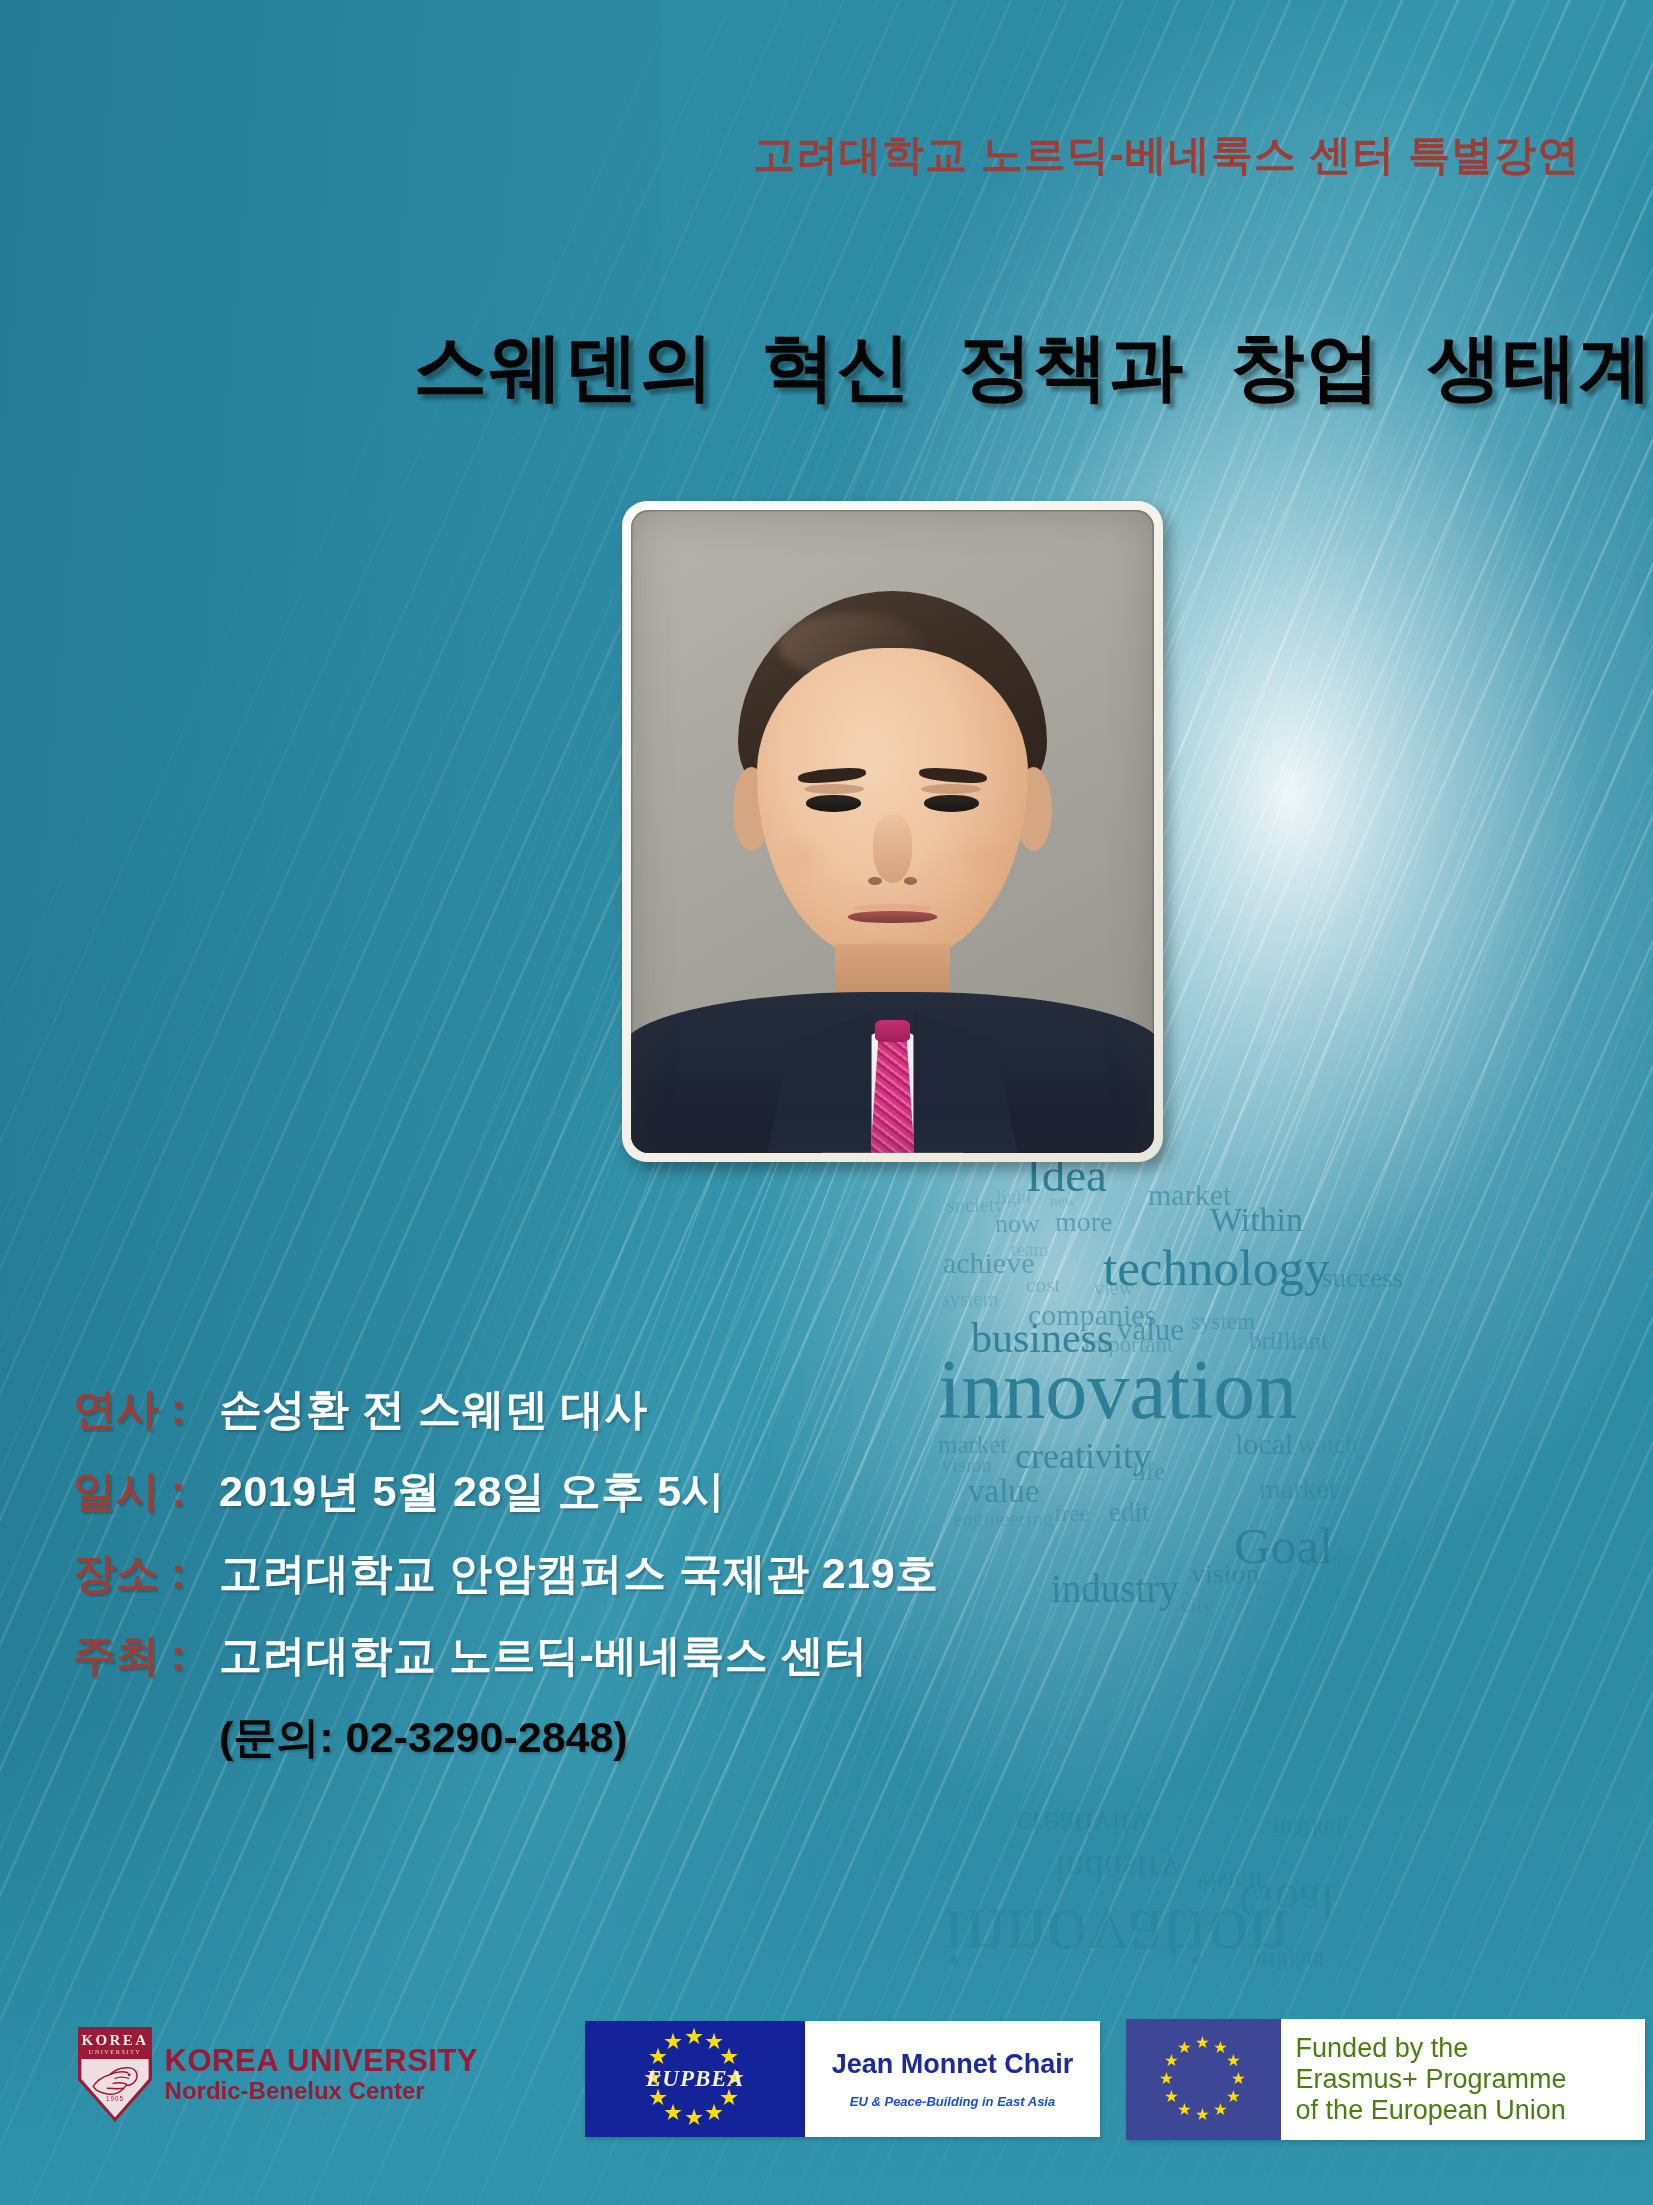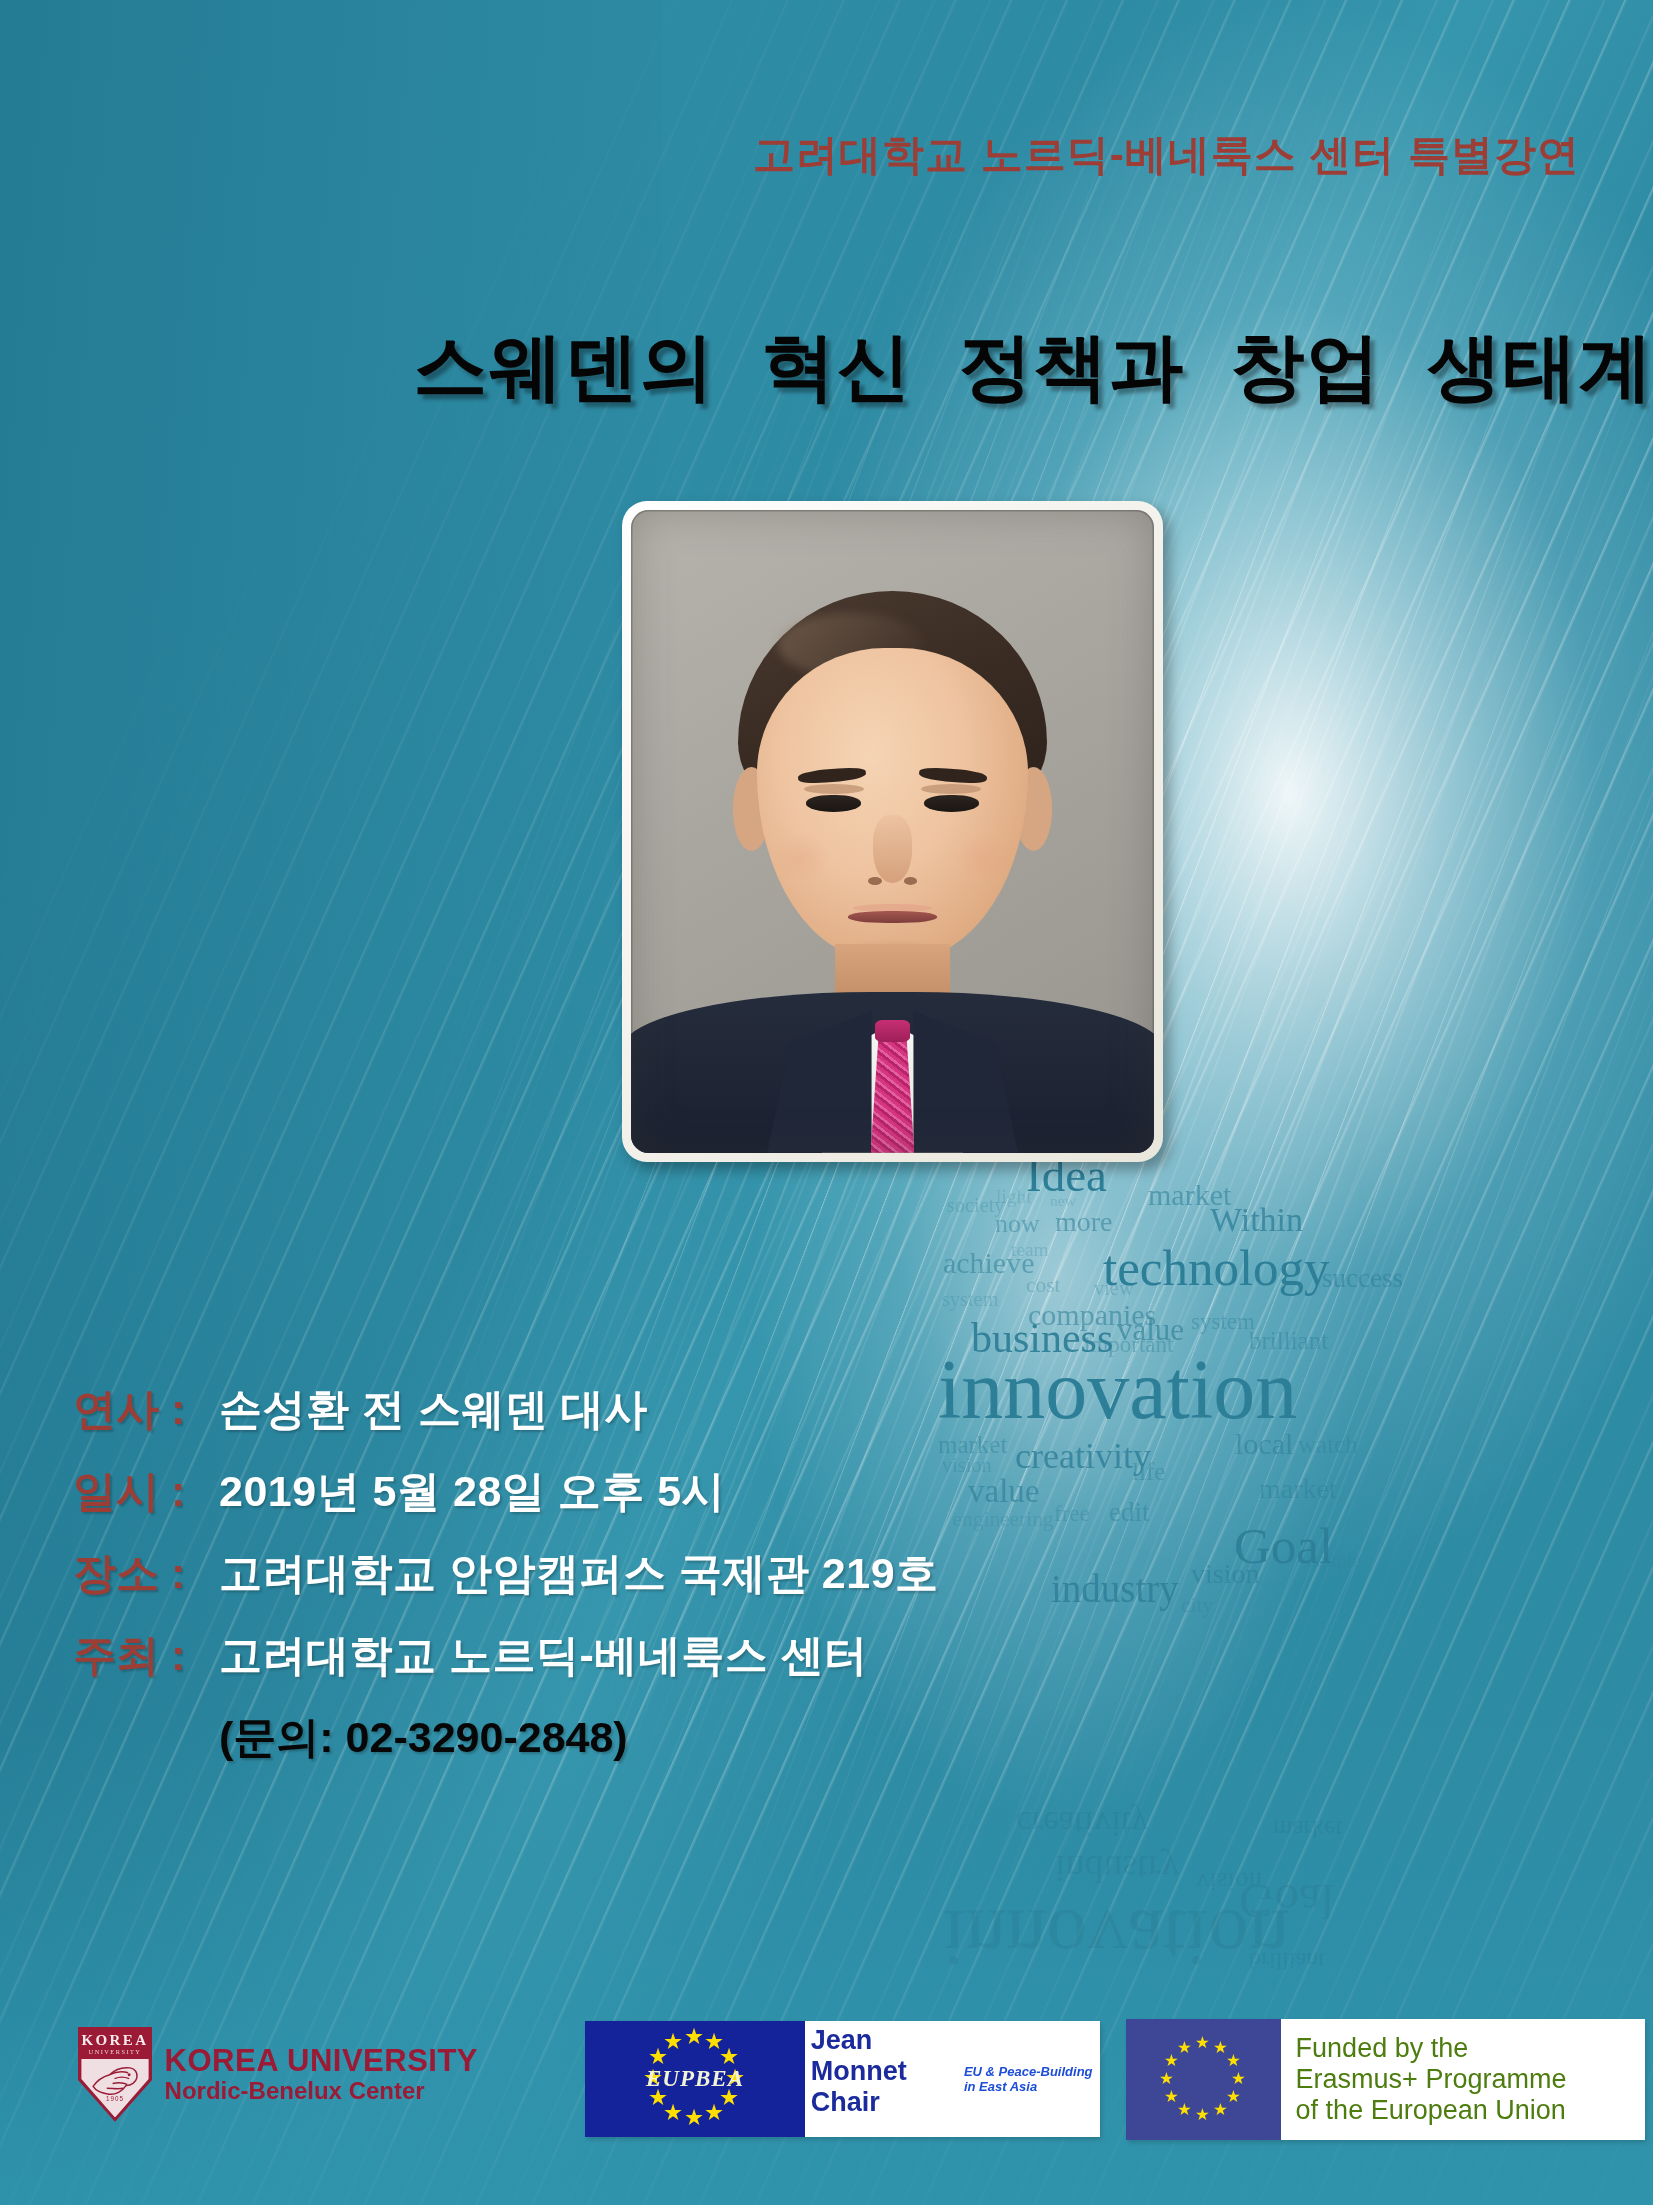--- a/index.html
+++ b/index.html
@@ -149,21 +149,21 @@
   .ku-text-1{color:#9b1b36;font-size:31px;font-weight:bold;letter-spacing:0.5px;
     font-family:"Liberation Sans",sans-serif;line-height:1.06;}
   .ku-text-2{color:#9b1b36;font-size:24px;font-weight:bold;letter-spacing:0px;
     font-family:"Liberation Sans",sans-serif;line-height:1.1;}
   .logo-jm{position:absolute;left:585px;top:0;width:515px;height:116px;
     background:#ffffff;display:flex;box-shadow:2.4px 2.9px 4.9px rgba(0,0,0,.18);}
   .eu-flag{width:220px;height:100%;background:#15239b;position:relative;flex:none;}
   .eu-flag .eupbea{position:absolute;left:0;top:50%;width:100%;text-align:center;
     transform:translateY(-50%);color:#f2f2d6;font-size:23px;font-style:italic;font-weight:bold;
     letter-spacing:1px;font-family:"Liberation Serif",serif;}
-  .jm-right{flex:1;display:flex;justify-content:center;
+  .jm-right{flex:1;display:flex;flex-direction:column;justify-content:center;
     align-items:center;padding:0 5.8px;}
   .jm-t1{color:#1b2a9c;font-size:27px;font-weight:bold;margin-bottom:14.6px;}
   .jm-t2{color:#1d4ed8;font-size:13px;font-style:italic;font-weight:bold;}
   .logo-er{position:absolute;left:1126px;top:-1.9px;width:519px;height:121px;
     background:#ffffff;display:flex;box-shadow:2.4px 2.9px 4.9px rgba(0,0,0,.18);}
   .er-flag{width:155px;height:100%;background:#3d4795;position:relative;flex:none;}
   .er-right{flex:1;display:flex;flex-direction:column;justify-content:center;padding-left:14.6px;}
   .er-line{color:#4d7c0f;font-size:27px;line-height:1.14;white-space:nowrap;}
   .stars{position:absolute;inset:0;}
   .star{position:absolute;color:#ffdf00;line-height:1;}

